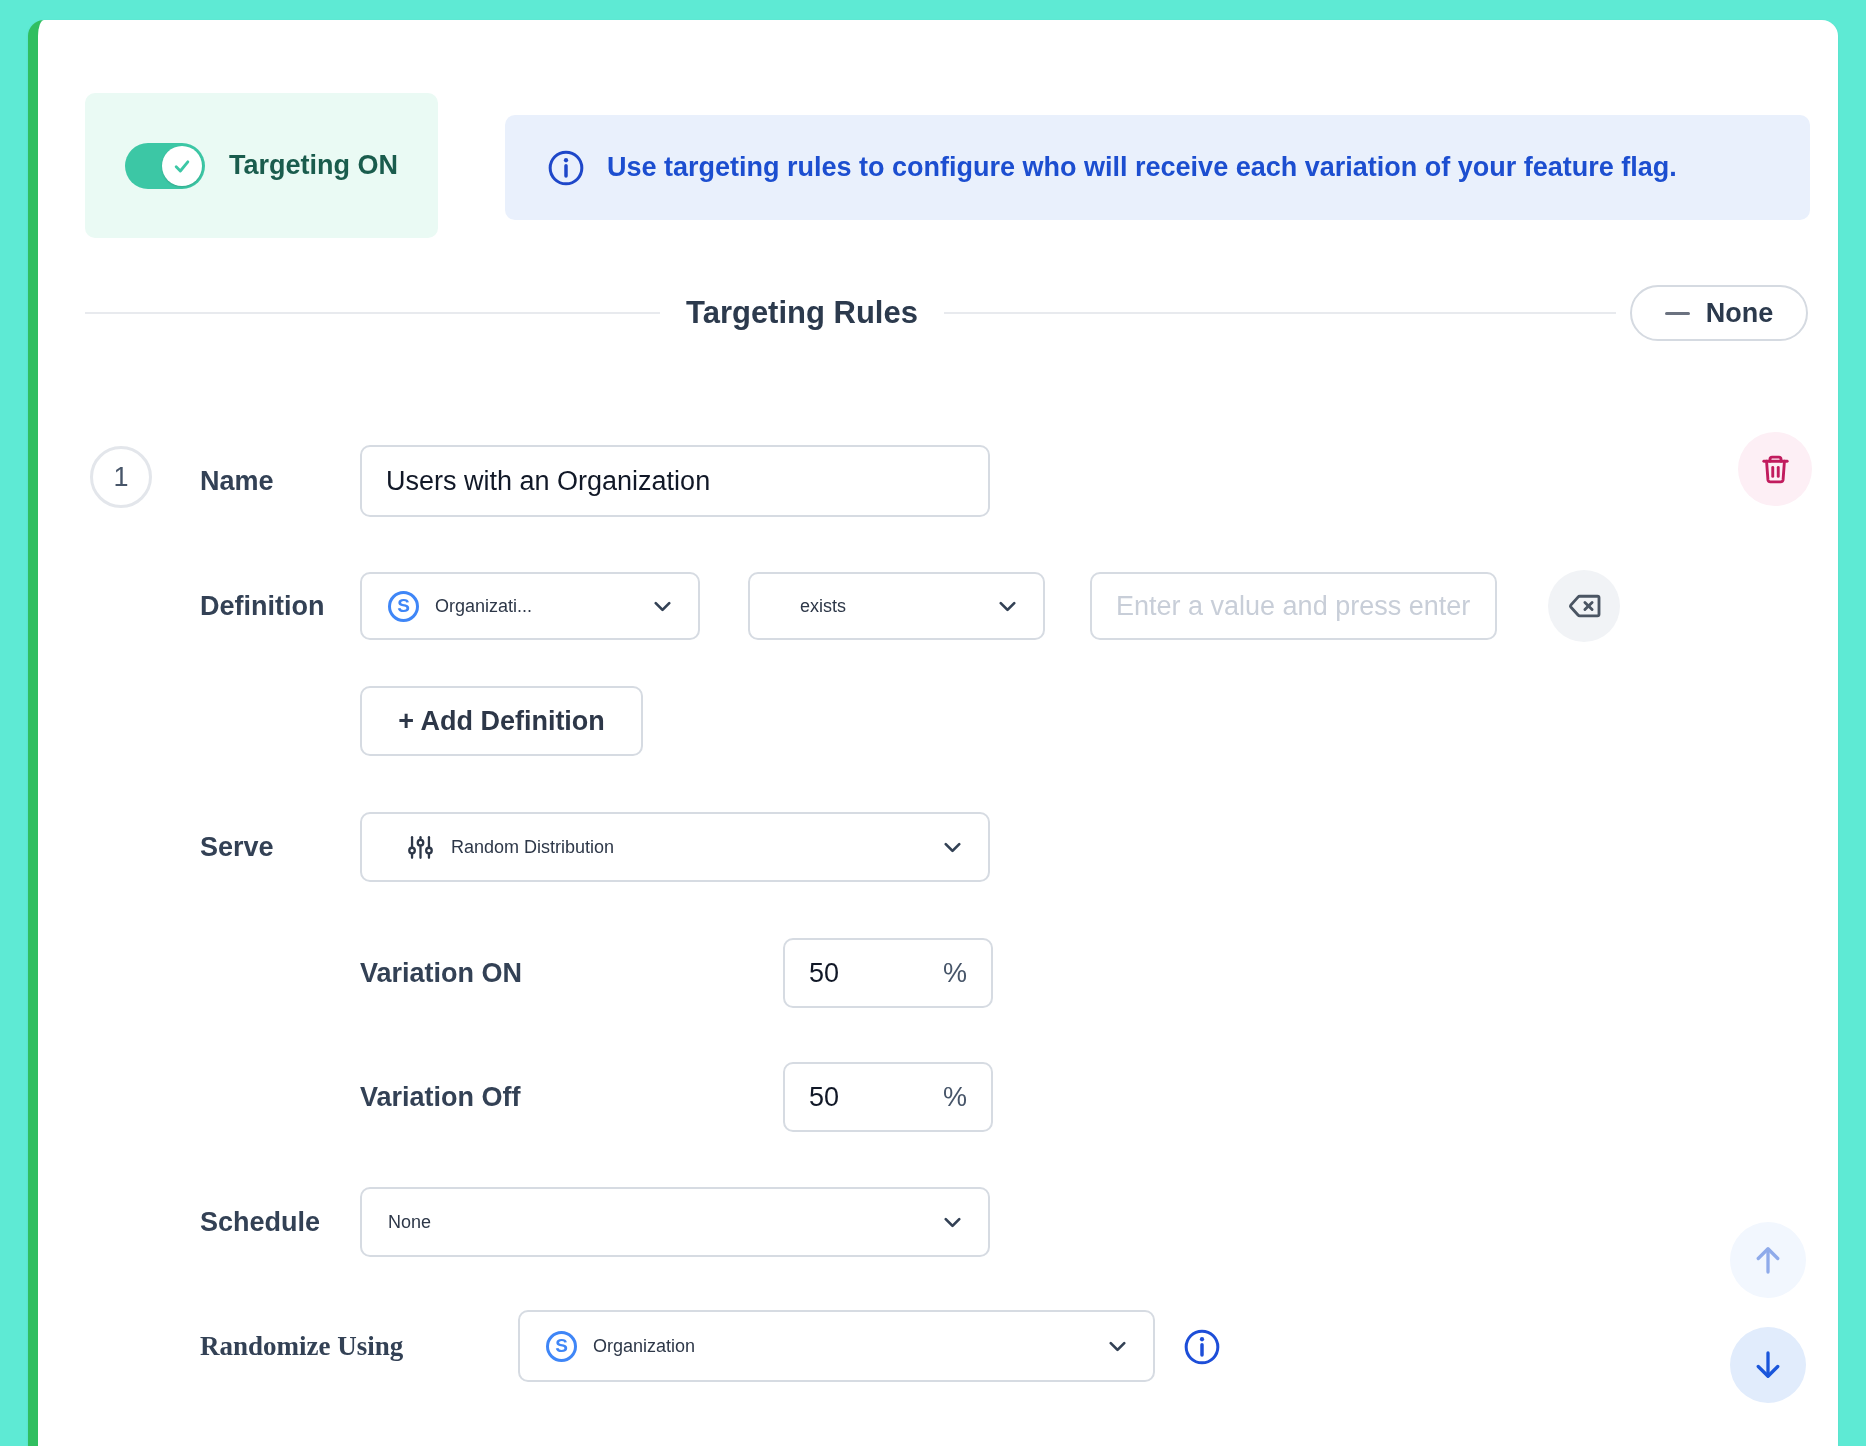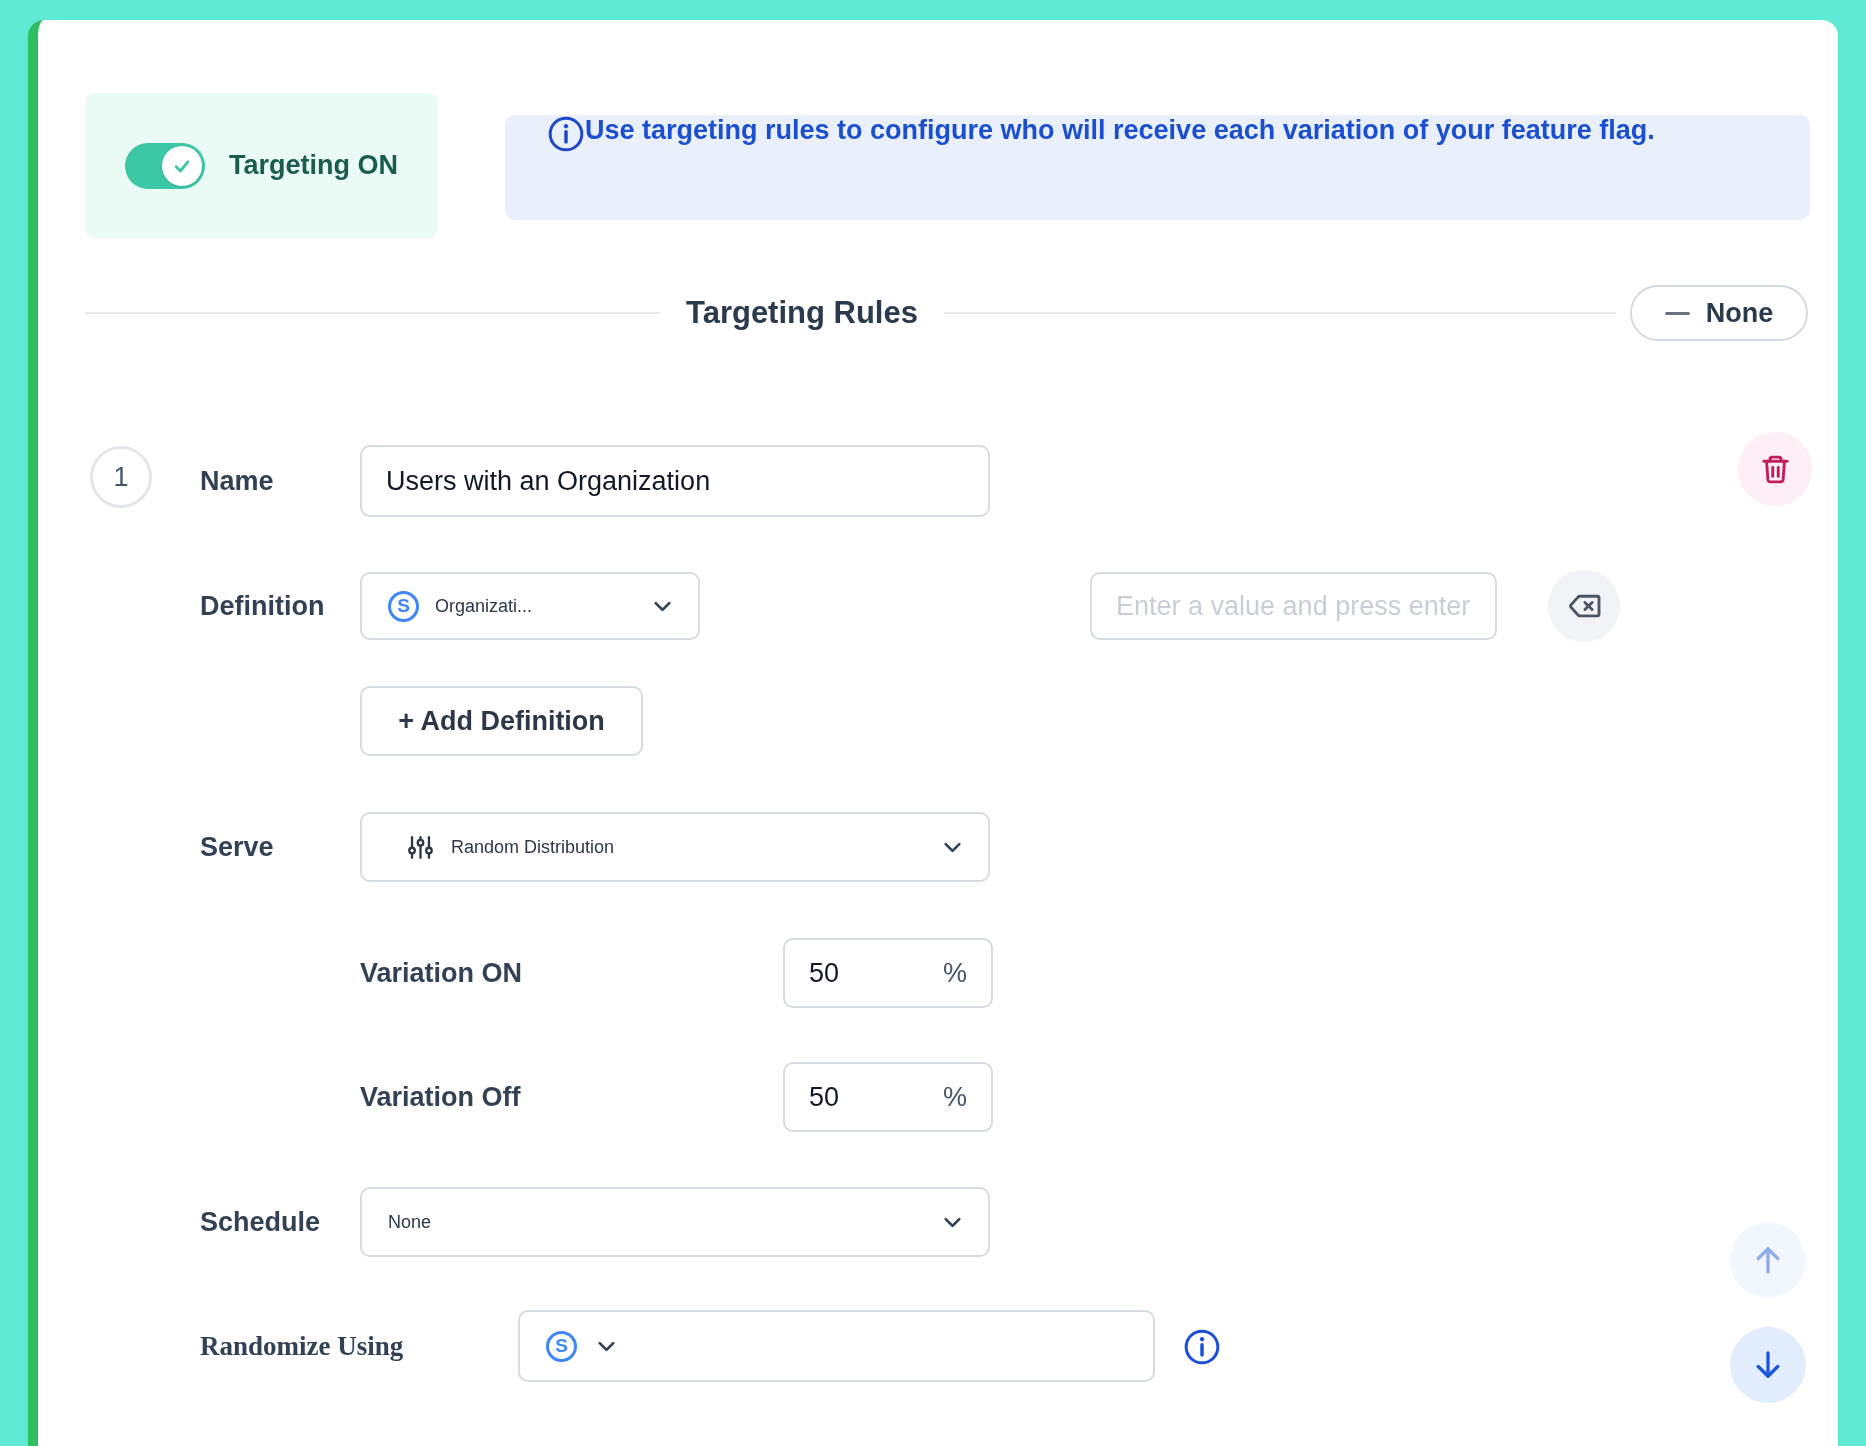--- a/index.html
+++ b/index.html
@@ -20,21 +20,21 @@
   }
   .toggle { position: relative; width: 80px; height: 46px; background: #3cc7a5; border-radius: 23px; cursor: pointer; flex: 0 0 auto; }
   .knob { position: absolute; right: 3px; top: 3px; width: 40px; height: 40px; background: #fff; border-radius: 50%;
           display: flex; align-items: center; justify-content: center; box-shadow: 0 1px 2px rgba(0,0,0,.15); }
   .toggle-label { font-size: 27px; font-weight: 700; color: #1a5c4d; }
 
   
   .banner {
     position: absolute; left: 467px; top: 95px; width: 1305px; height: 105px;
     background: #e9f0fc; border-radius: 10px;
-    display: flex; padding-left: 42px; 
+    display: flex; align-items: center; padding-left: 42px; gap: 22px;
   }
   .banner-text { font-size: 27px; font-weight: 600; color: #1c4ed0; }
 
   
   .section-head { position: absolute; left: 47px; top: 265px; width: 1723px; height: 56px; display: flex; align-items: center; }
   .rule-line { height: 2px; background: #e8eaee; }
   .line-left { flex: 0 0 575px; }
   .line-right { flex: 1; }
   .section-title { padding: 0 26px; font-size: 31px; font-weight: 600; color: #2c3a4d; white-space: nowrap; }
   .hide-btn {
@@ -149,20 +149,26 @@
     </button>
 
     <div class="fld-label def-label">Definition</div>
     <div class="dd box dd-field">
       <span class="s-badge">S</span>
       <span class="dd-text">Organizati...</span>
       <svg class="chev" viewBox="0 0 24 24" fill="none" stroke="#334155" stroke-width="2.4" stroke-linecap="round" stroke-linejoin="round">
           <polyline points="6,9 12,15 18,9"></polyline>
         </svg>
     </div>
+    <div class="dd box dd-op">
+      <span class="dd-text">exists</span>
+      <svg class="chev" viewBox="0 0 24 24" fill="none" stroke="#334155" stroke-width="2.4" stroke-linecap="round" stroke-linejoin="round">
+          <polyline points="6,9 12,15 18,9"></polyline>
+        </svg>
+    </div>
     <input class="txt-input val-input" type="text" placeholder="Enter a value and press enter..." style="">
     <button class="clear-btn">
       <svg width="36" height="36" viewBox="0 0 24 24" fill="none" stroke="#4b5563" stroke-width="1.9" stroke-linecap="round" stroke-linejoin="round">
         <path d="M21 5.5H9.2a1.6 1.6 0 0 0-1.2.55L3.2 11.4a1 1 0 0 0 0 1.3l4.8 5.3a1.6 1.6 0 0 0 1.2.55H21a1 1 0 0 0 1-1V6.5a1 1 0 0 0-1-1z"></path>
         <path d="M12.6 9.6l4.8 4.8"></path>
           <path d="M17.4 9.6l-4.8 4.8"></path>
       </svg>
     </button>
 
     <button class="add-def-btn">+ Add Definition</button>
@@ -199,20 +205,21 @@
     <div class="dd box dd-sched">
       <span class="dd-text">None</span>
       <svg class="chev" viewBox="0 0 24 24" fill="none" stroke="#334155" stroke-width="2.4" stroke-linecap="round" stroke-linejoin="round">
           <polyline points="6,9 12,15 18,9"></polyline>
         </svg>
     </div>
 
     <div class="fld-label rand-label">Randomize Using</div>
     <div class="dd box dd-rand">
       <span class="s-badge">S</span>
+      <span class="dd-text">Organization</span>
       <svg class="chev" viewBox="0 0 24 24" fill="none" stroke="#334155" stroke-width="2.4" stroke-linecap="round" stroke-linejoin="round">
           <polyline points="6,9 12,15 18,9"></polyline>
         </svg>
     </div>
     <button class="rand-info">
       <svg width="38" height="38" viewBox="0 0 24 24" fill="none" stroke="#1d4ed8" stroke-width="1.9">
         <circle cx="12" cy="12" r="10"></circle>
         <line x1="12" y1="10.6" x2="12" y2="17" stroke-width="2.2" stroke-linecap="round"></line>
         <circle cx="12" cy="7.1" r="1.35" fill="#1d4ed8" stroke="none"></circle>
       </svg>

